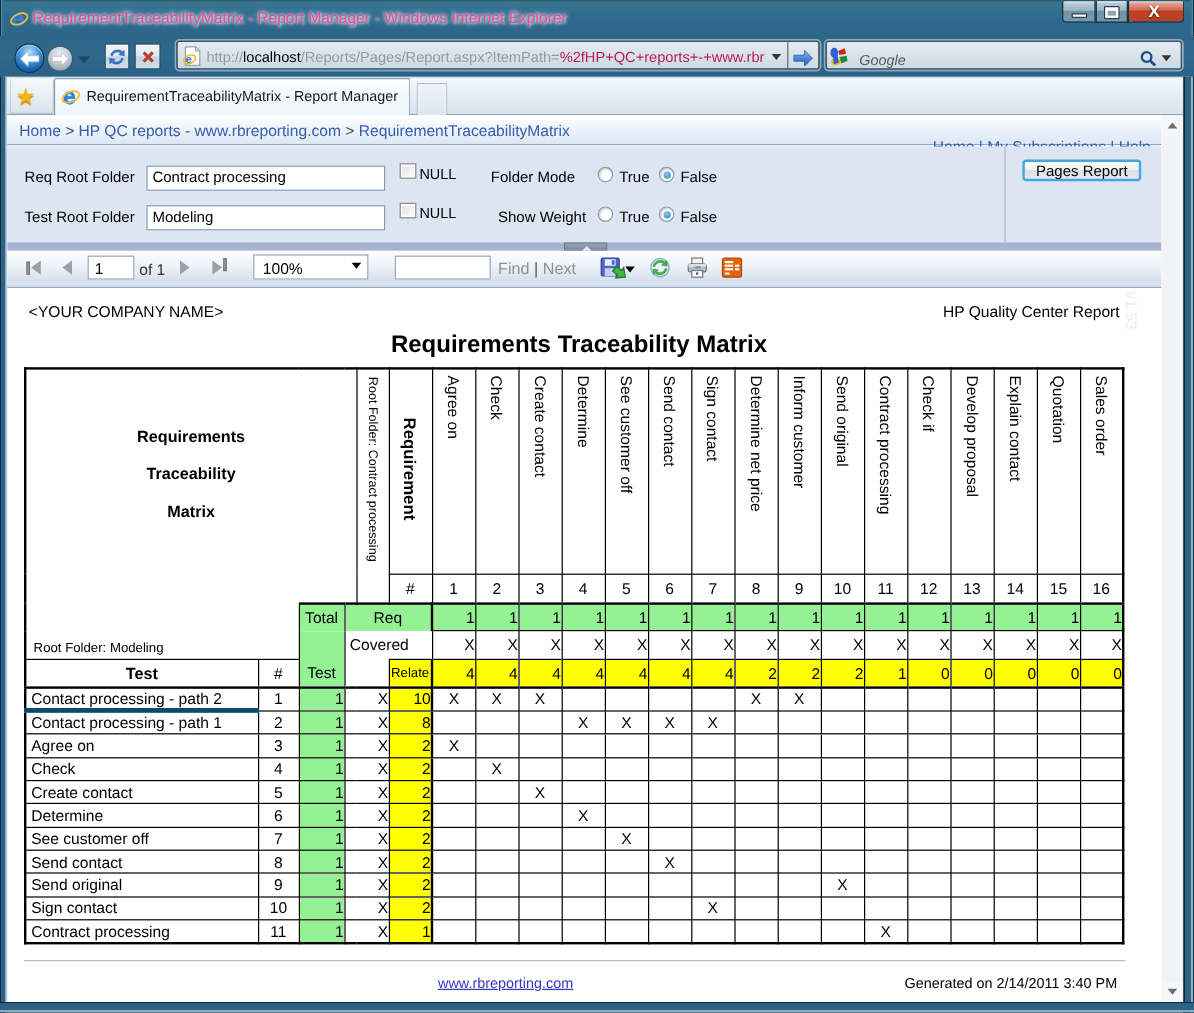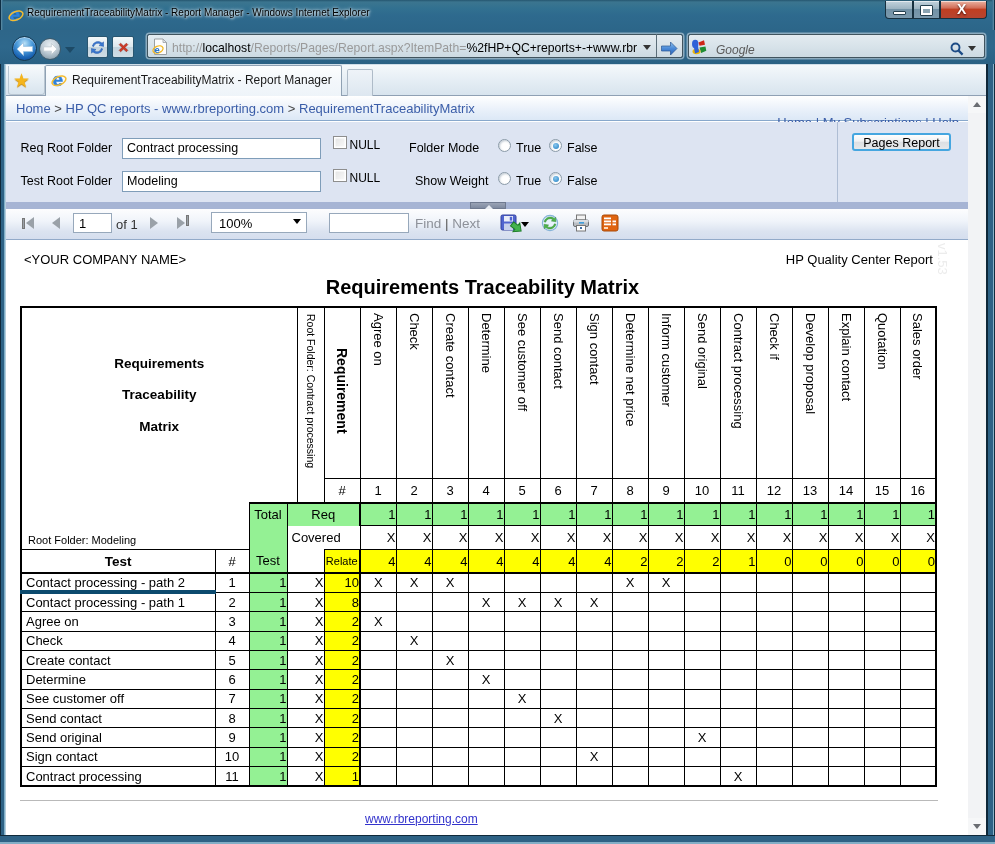--- a/index.html
+++ b/index.html
@@ -1,19 +1,19 @@
 <!DOCTYPE html>
 <html><head><meta charset="utf-8"><style>
 *{margin:0;padding:0;box-sizing:border-box}
 html,body{width:995px;height:844px;overflow:hidden}
 body{position:relative;font-family:"Liberation Sans",sans-serif;background:#fff}
 .abs{position:absolute}
 
 #titlebar{left:0;top:0;width:995px;height:30px;background:linear-gradient(180deg,#25566f 0,#3b758f 2px,#327190 8px,#2e6a8e 50%,#2c6689 100%)}
-#titletxt{left:27px;top:7px;font-size:10px;color:#000000;text-shadow:0 0 3px rgba(255,255,255,.85),0 0 5px rgba(255,255,255,.6),1px 1px 2px rgba(255,255,255,.5);white-space:nowrap}
+#titletxt{left:27px;top:7px;font-size:13px;color:#ec4899;text-shadow:0 0 3px rgba(255,255,255,.85),0 0 5px rgba(255,255,255,.6),1px 1px 2px rgba(255,255,255,.5);white-space:nowrap}
 #navbar{left:0;top:30px;width:995px;height:34px;background:linear-gradient(180deg,#2e6689 0%,#2e688c 50%,#2a6184 100%)}
 .winbtn{top:1px;height:18px;border:1px solid #17303f;border-top:none;box-shadow:inset 0 1px 0 rgba(255,255,255,.55)}
 #btnmin{left:885px;width:28px;background:linear-gradient(180deg,#c3d3dd 0%,#9db4c2 45%,#7292a6 50%,#7b99ad 100%);border-radius:0 0 0 4px}
 #btnmax{left:913px;width:27px;background:linear-gradient(180deg,#c3d3dd 0%,#9db4c2 45%,#7292a6 50%,#7b99ad 100%)}
 #btncls{left:940px;width:47px;background:linear-gradient(180deg,#eab3a2 0%,#d3705a 40%,#c03f22 50%,#b54430 100%);border-radius:0 0 4px 0}
 
 #backbtn{left:12px;top:36px;width:25px;height:25px;border-radius:50%;border:1px solid #14374e;background:radial-gradient(circle at 50% 28%,#b9e0f7 0%,#4a9ada 38%,#1a64b4 70%,#0d4284 100%);box-shadow:inset 0 1px 1px rgba(255,255,255,.6)}
 #fwdbtn{left:39px;top:38px;width:22px;height:22px;border-radius:50%;border:1px solid #3d5a6b;background:radial-gradient(circle at 50% 30%,#e8eef2 0%,#c2ced7 45%,#93a6b3 80%,#a3b4c0 100%)}
 #recent{left:65px;top:47px;width:0;height:0;border-left:5px solid transparent;border-right:5px solid transparent;border-top:6px solid #1d4a66}
 .navsq{top:36px;height:22px;border:1px solid #2a5670;border-radius:2px;background:linear-gradient(180deg,#f4f8fa 0%,#dde8ee 48%,#c3d4de 52%,#cfdde6 100%)}
@@ -113,21 +113,21 @@
 <svg class="abs" style="left:117px;top:41px" width="13" height="13" viewBox="0 0 15 15">
     <path d="M2.5 4.2 L4.2 2.5 7.5 5.8 10.8 2.5 12.5 4.2 9.2 7.5 12.5 10.8 10.8 12.5 7.5 9.2 4.2 12.5 2.5 10.8 5.8 7.5z" fill="#cf3b28" stroke="#8e1f12" stroke-width=".6"></path>
   </svg>
 <div id="urlfield" class="abs"></div>
 <svg class="abs" style="left:152px;top:38px" width="16" height="17" viewBox="0 0 16 17">
 <path d="M2.5 1 h8.5 l3.5 3.5 v12 h-12z" fill="#fdfdfd" stroke="#9aa0a4" stroke-width="1"></path>
 <path d="M11 1 l3.5 3.5 h-3.5z" fill="#e8eaec" stroke="#9aa0a4" stroke-width=".8"></path>
 <ellipse cx="6" cy="11.5" rx="5.2" ry="3.4" fill="none" stroke="#f2b822" stroke-width="1.3" transform="rotate(-22 6 11.5)"></ellipse>
 <text x="2.5" y="14.6" font-family="Liberation Sans" font-size="9.5" font-weight="bold" fill="#2b77cc">e</text>
 </svg>
-<div id="urltxt" class="abs">http://<span style="color:#000">localhost</span>/Reports/Pages/Report.aspx?ItemPath=<span style="color:#000000">%2fHP+QC+reports+-+www.rbr</span></div>
+<div id="urltxt" class="abs">http://<span style="color:#000">localhost</span>/Reports/Pages/Report.aspx?ItemPath=<span style="color:#be185d">%2fHP+QC+reports+-+www.rbr</span></div>
 <div id="urlcaret" class="abs"></div>
 <div id="gobtn" class="abs"></div>
 <svg class="abs" style="left:661px;top:41px" width="17" height="15" viewBox="0 0 17 14">
     <defs>
       <linearGradient id="goarr" x1="0" y1="0" x2="0" y2="1">
         <stop offset="0" stop-color="#8ec2ee"></stop>
         <stop offset=".5" stop-color="#4a8ad8"></stop>
         <stop offset="1" stop-color="#2a62b4"></stop>
       </linearGradient>
     </defs>
@@ -623,20 +623,21 @@
             <td class="ct" style="border-right:1px solid #000;border-bottom:1px solid #000"></td>
             <td class="ct" style="border-right:1px solid #000;border-bottom:1px solid #000"></td>
             <td class="ct" style="border-right:1px solid #000;border-bottom:1px solid #000"></td>
             <td class="ct" style="border-right:1px solid #000;border-bottom:1px solid #000"></td>
             <td class="ct" style="border-right:1px solid #000;border-bottom:1px solid #000"></td>
           </tr>
         </tbody>
       </table>
 <div class="abs" style="left:14px;top:559px;width:918px;height:1px;background:#b9b9b9"></div>
 <div class="abs footer" style="left:359px;top:571px;font-size:12px;color:#3333cc;text-decoration:underline">www.rbreporting.com</div>
+<div class="abs footer" style="left:0;top:571px;width:925px;text-align:right;font-size:12px">Generated on 2/14/2011 3:40 PM</div>
 </div>
 </div>
 <div id="sbar" class="abs">
 <div class="sbtn" style="top:0">
       <div class="sarr" style="top:6px;border-bottom:5px solid #6a6d72"></div>
     </div>
 <div class="sbtn" style="top:722px">
       <div class="sarr" style="top:6px;border-top:5px solid #6a6d72"></div>
     </div>
 </div>

